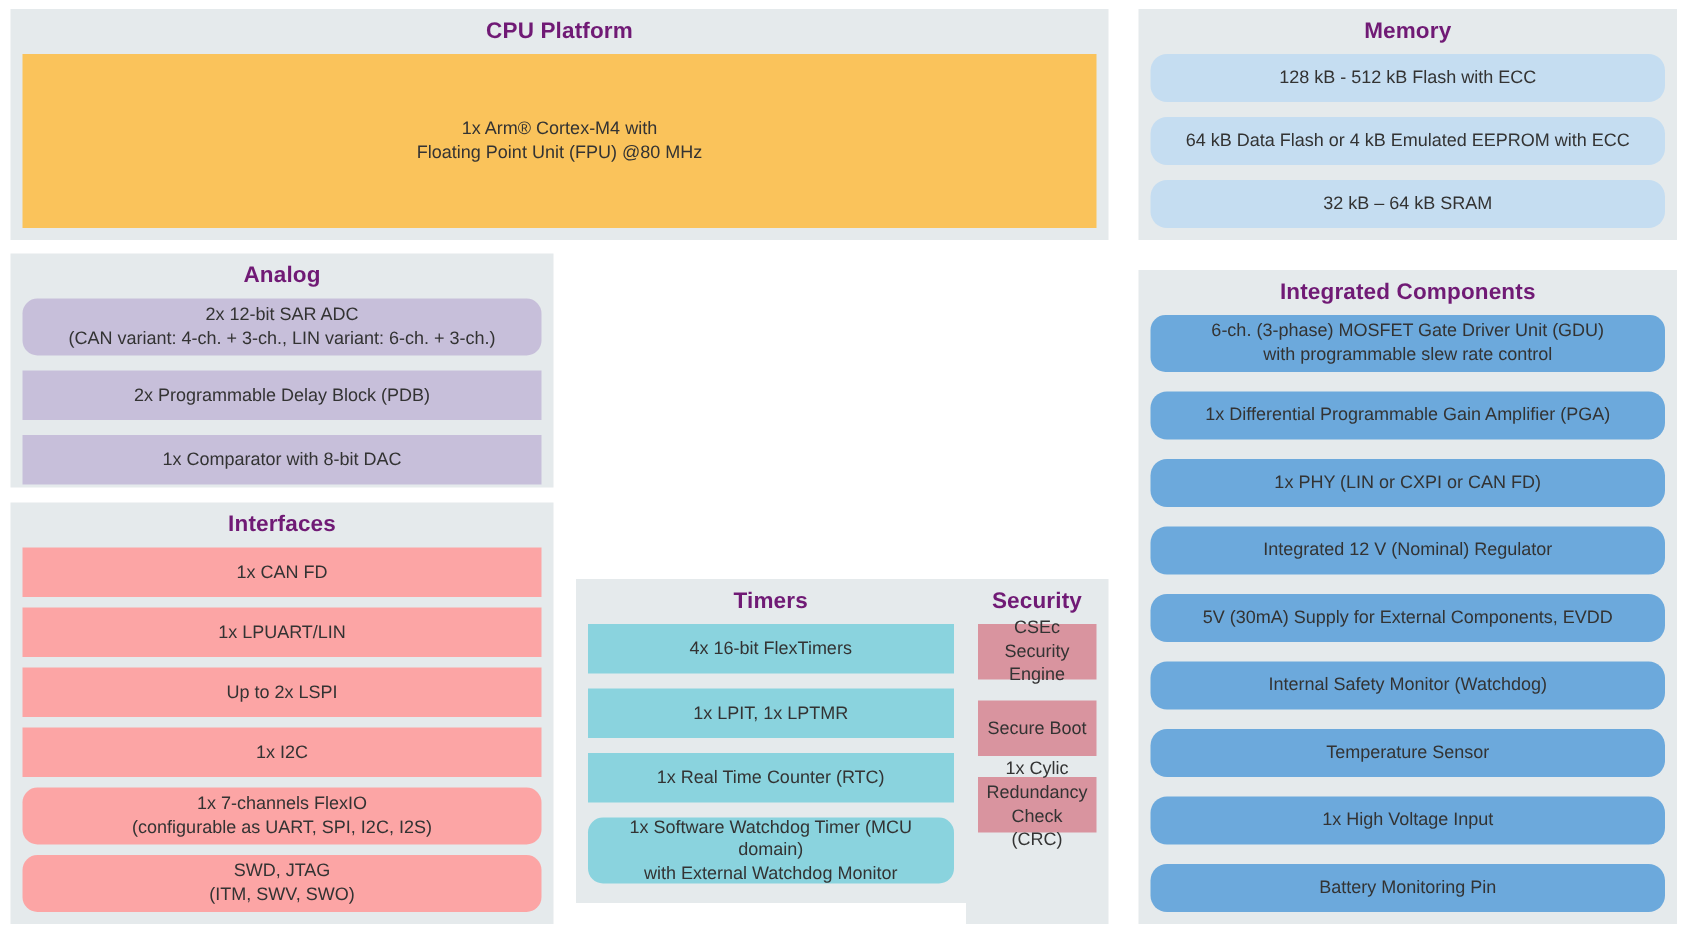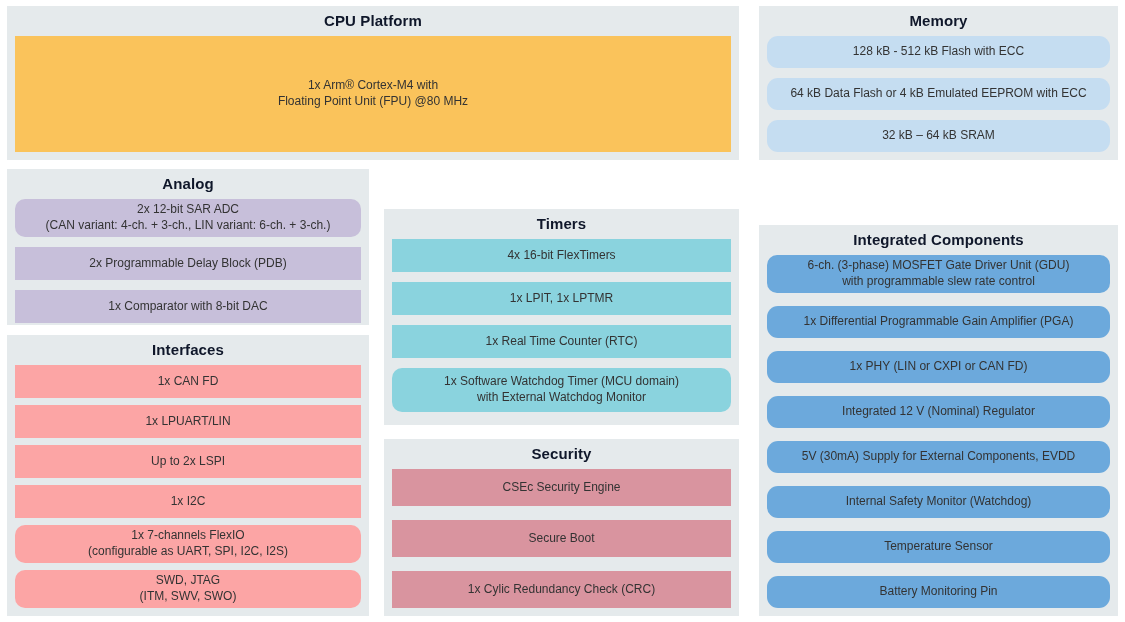--- a/index.html
+++ b/index.html
@@ -22,21 +22,21 @@
     background: #E5EAEC;
     box-sizing: border-box;
     padding: 3px 8px 8px 8px;
     display: flex; flex-direction: column;
   }
   .panel h2 {
     margin: 3px 0 6px 0;
     font-size: 15px;
     line-height: 18px;
     font-weight: bold;
-    color: #0f172a;
+    color: #701a75;
     text-align: center;
     letter-spacing: 0.1px;
   }
   .blocks { display: flex; flex-direction: column; flex: 1; min-height: 0; }
 
   .block {
     box-sizing: border-box;
     display: flex; align-items: center; justify-content: center;
     text-align: center;
     font-size: 12px;
@@ -47,21 +47,21 @@
     padding: 2px 6px;
   }
   .h1 { height: 33px; }
   .h2 { height: 38px; border-radius: 10px; }
   .hm { height: 32px; border-radius: 11px; }
 
   
   .cpu-panel    { width: 732px; margin-right: 20px; }
   .memory-panel { flex: 1; }
   .col-left   { width: 362px; margin-right: 15px; display: flex; flex-direction: column; }
-  .col-center { width: 355px; margin-right: 20px; display: flex; flex-direction: column; }
+  .col-center { width: 355px; margin-right: 20px; display: flex; flex-direction: row; }
   .col-right  { flex: 1; display: flex; flex-direction: column; }
 
   .analog-panel     { height: 156px; margin-bottom: 10px; }
   .interfaces-panel { flex: 1; }
   .timers-panel     { height: 216px; margin-bottom: 14px; }
   .security-panel   { flex: 1; }
   .integrated-panel { flex: 1; }
 
   
   .cpu-panel .block        { background: #FAC35B; flex: 1; }
@@ -158,19 +158,20 @@
         <h2>Integrated Components</h2>
         <div class="blocks">
           <div class="block h2">6-ch. (3-phase) MOSFET Gate Driver Unit (GDU)
 with programmable slew rate control</div>
           <div class="block hm">1x Differential Programmable Gain Amplifier (PGA)</div>
           <div class="block hm">1x PHY (LIN or CXPI or CAN FD)</div>
           <div class="block hm">Integrated 12 V (Nominal) Regulator</div>
           <div class="block hm">5V (30mA) Supply for External Components, EVDD</div>
           <div class="block hm">Internal Safety Monitor (Watchdog)</div>
           <div class="block hm">Temperature Sensor</div>
+          <div class="block hm">1x High Voltage Input</div>
           <div class="block hm">Battery Monitoring Pin</div>
         </div>
       </section>
     </div>
 
   </div>
 </div>
 
 </body></html>

